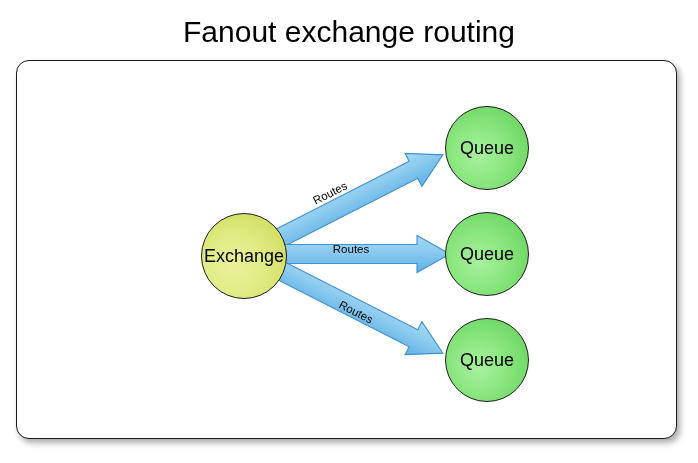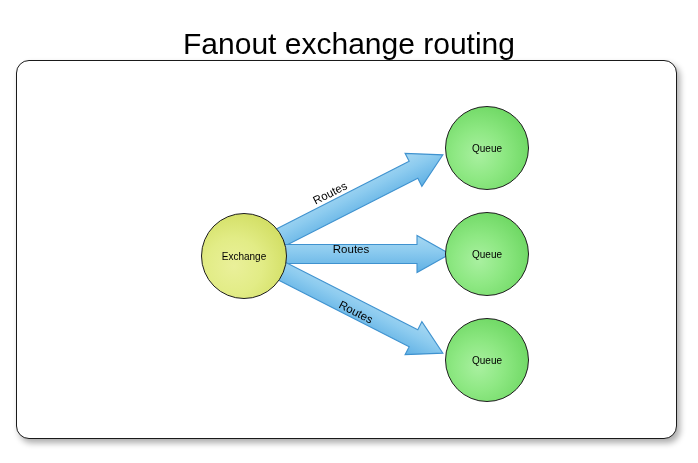--- a/index.html
+++ b/index.html
@@ -13,21 +13,21 @@
     height: 463px;
     position: relative;
     overflow: hidden;
     font-family: "Liberation Sans", sans-serif;
   }
 
   
   #diagram-title {
     position: absolute;
     left: 0;
-    top: 26px;
+    top: 14px;
     width: 698px;
     text-align: center;
     font-size: 30px;
     font-weight: 400;
     color: #000000;
     letter-spacing: 0px;
     line-height: 36px;
     white-space: nowrap;
   }
 
@@ -57,21 +57,21 @@
 
   
   .node {
     position: absolute;
     border-radius: 50%;
     border: 1.4px solid #1c1c1c;
     box-sizing: border-box;
     display: flex;
     align-items: center;
     justify-content: center;
-    font-size: 10px;
+    font-size: 18px;
     color: #000000;
     text-align: center;
   }
   .node-exchange {
     width: 86px;
     height: 86px;
     left: 201px;
     top: 213px;
     background: radial-gradient(circle at 38% 62%, #eaf09a 0%, #e2ec86 38%, #d2de63 78%, #c6d352 100%);
   }

